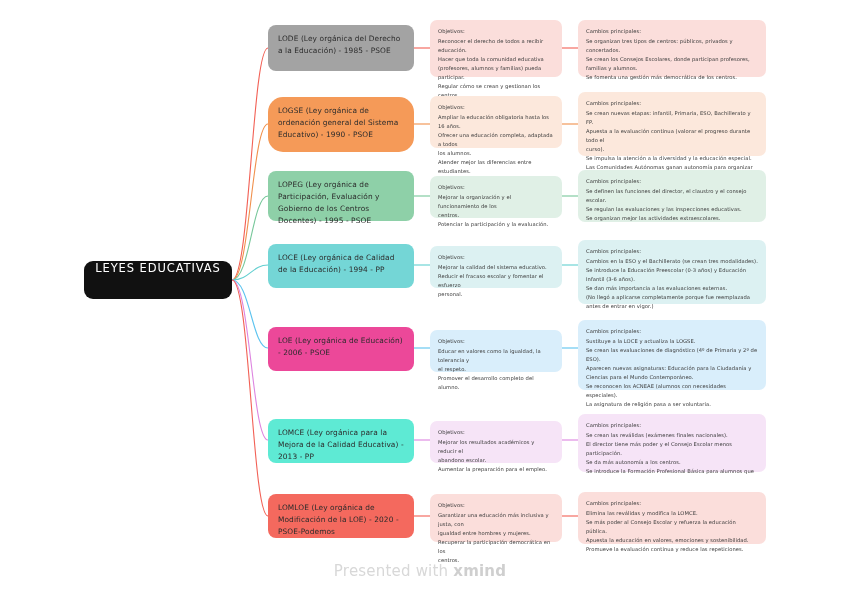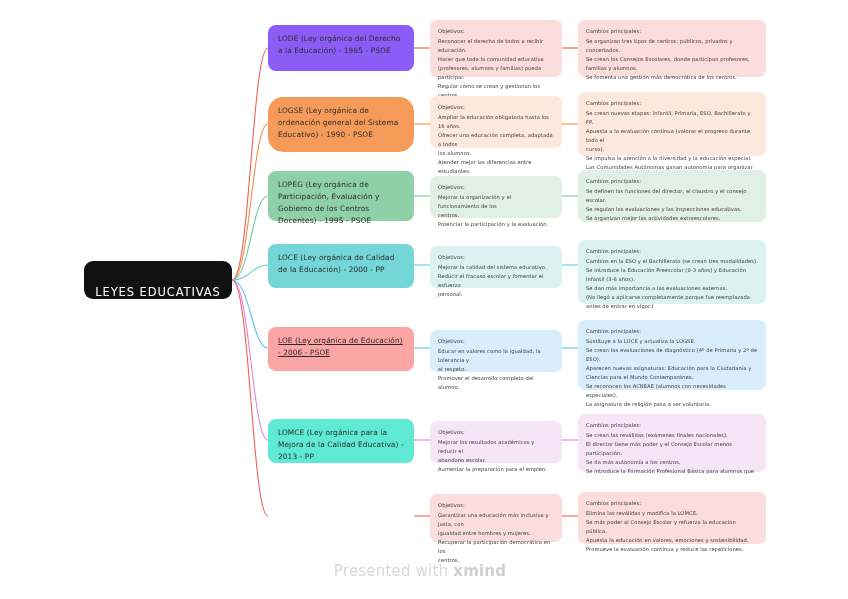--- a/index.html
+++ b/index.html
@@ -31,21 +31,21 @@
   
   .root-node {
     position: absolute;
     left: 84px;
     top: 261px;
     width: 148px;
     height: 38px;
     background: #111111;
     border-radius: 9px;
     display: flex;
-    align-items: flex-end;
+    align-items: flex-start;
     justify-content: center;
     box-sizing: border-box;
   }
   .root-label {
     color: #ffffff;
     font-size: 11.5px;
     letter-spacing: 0.9px;
     font-family: "DejaVu Sans", sans-serif;
     white-space: nowrap;
   }
@@ -127,21 +127,21 @@
     <line x1="562" y1="265" x2="578" y2="265" stroke="#62cfd0" stroke-width="1.1"></line>
     <line x1="562" y1="348" x2="578" y2="348" stroke="#5cc3ef" stroke-width="1.1"></line>
     <line x1="562" y1="440" x2="578" y2="440" stroke="#dd84e0" stroke-width="1.1"></line>
     <line x1="562" y1="516" x2="578" y2="516" stroke="#f26055" stroke-width="1.1"></line>
   </svg>
 
   <div class="root-node">
     <span class="root-label">LEYES EDUCATIVAS</span>
   </div>
 
-  <div class="law-node" style="left:268px; top:25px; width:146px; height:46px; background:#8b5cf6;">
+  <div class="law-node" style="left:268px; top:25px; width:146px; height:46px; background:#a3a3a3;">
     <span>LODE (Ley orgánica del Derecho a la Educación) - 1985 - PSOE</span>
   </div>
   <div class="detail-card" style="left:430px; top:20px; width:132px; height:57px; background:#fbdedb;">
     <span class="detail-head">Objetivos:</span>
     <span class="detail-line">Reconocer el derecho de todos a recibir educación.</span>
     <span class="detail-line">Hacer que toda la comunidad educativa</span>
     <span class="detail-line">(profesores, alumnos y familias) pueda participar.</span>
     <span class="detail-line">Regular cómo se crean y gestionan los centros</span>
     <span class="detail-line">públicos y concertados.</span>
   </div>
@@ -185,39 +185,39 @@
   </div>
   <div class="detail-card" style="left:578px; top:170px; width:188px; height:52px; background:#e0f0e6;">
     <span class="detail-head">Cambios principales:</span>
     <span class="detail-line">Se definen las funciones del director, el claustro y el consejo</span>
     <span class="detail-line">escolar.</span>
     <span class="detail-line">Se regulan las evaluaciones y las inspecciones educativas.</span>
     <span class="detail-line">Se organizan mejor las actividades extraescolares.</span>
   </div>
 
   <div class="law-node" style="left:268px; top:244px; width:146px; height:44px; background:#74d6d6;">
-    <span>LOCE (Ley orgánica de Calidad de la Educación) - 2000 - PP</span>
+    <span>LOCE (Ley orgánica de Calidad de la Educación) - 1994 - PP</span>
   </div>
   <div class="detail-card" style="left:430px; top:246px; width:132px; height:42px; background:#dcf1f2;">
     <span class="detail-head">Objetivos:</span>
     <span class="detail-line">Mejorar la calidad del sistema educativo.</span>
     <span class="detail-line">Reducir el fracaso escolar y fomentar el esfuerzo</span>
     <span class="detail-line">personal.</span>
   </div>
   <div class="detail-card" style="left:578px; top:240px; width:188px; height:64px; background:#dcf1f2;">
     <span class="detail-head">Cambios principales:</span>
     <span class="detail-line">Cambios en la ESO y el Bachillerato (se crean tres modalidades).</span>
     <span class="detail-line">Se introduce la Educación Preescolar (0-3 años) y Educación</span>
     <span class="detail-line">Infantil (3-6 años).</span>
     <span class="detail-line">Se dan más importancia a las evaluaciones externas.</span>
     <span class="detail-line">(No llegó a aplicarse completamente porque fue reemplazada</span>
     <span class="detail-line">antes de entrar en vigor.)</span>
   </div>
 
-  <div class="law-node" style="left:268px; top:327px; width:146px; height:44px; background:#fca5a5;text-decoration:underline;">
+  <div class="law-node" style="left:268px; top:327px; width:146px; height:44px; background:#ec4899;">
     <span>LOE (Ley orgánica de Educación) - 2006 - PSOE</span>
   </div>
   <div class="detail-card" style="left:430px; top:330px; width:132px; height:42px; background:#d9eefb;">
     <span class="detail-head">Objetivos:</span>
     <span class="detail-line">Educar en valores como la igualdad, la tolerancia y</span>
     <span class="detail-line">el respeto.</span>
     <span class="detail-line">Promover el desarrollo completo del alumno.</span>
   </div>
   <div class="detail-card" style="left:578px; top:320px; width:188px; height:70px; background:#d9eefb;">
     <span class="detail-head">Cambios principales:</span>
@@ -241,20 +241,23 @@
   </div>
   <div class="detail-card" style="left:578px; top:414px; width:188px; height:58px; background:#f6e4f7;">
     <span class="detail-head">Cambios principales:</span>
     <span class="detail-line">Se crean las reválidas (exámenes finales nacionales).</span>
     <span class="detail-line">El director tiene más poder y el Consejo Escolar menos</span>
     <span class="detail-line">participación.</span>
     <span class="detail-line">Se da más autonomía a los centros.</span>
     <span class="detail-line">Se introduce la Formación Profesional Básica para alumnos que</span>
   </div>
 
+  <div class="law-node" style="left:268px; top:494px; width:146px; height:44px; background:#f4695e;">
+    <span>LOMLOE (Ley orgánica de Modificación de la LOE) - 2020 - PSOE-Podemos</span>
+  </div>
   <div class="detail-card" style="left:430px; top:494px; width:132px; height:48px; background:#fbdedb;">
     <span class="detail-head">Objetivos:</span>
     <span class="detail-line">Garantizar una educación más inclusiva y justa, con</span>
     <span class="detail-line">igualdad entre hombres y mujeres.</span>
     <span class="detail-line">Recuperar la participación democrática en los</span>
     <span class="detail-line">centros.</span>
   </div>
   <div class="detail-card" style="left:578px; top:492px; width:188px; height:52px; background:#fbdedb;">
     <span class="detail-head">Cambios principales:</span>
     <span class="detail-line">Elimina las reválidas y modifica la LOMCE.</span>

